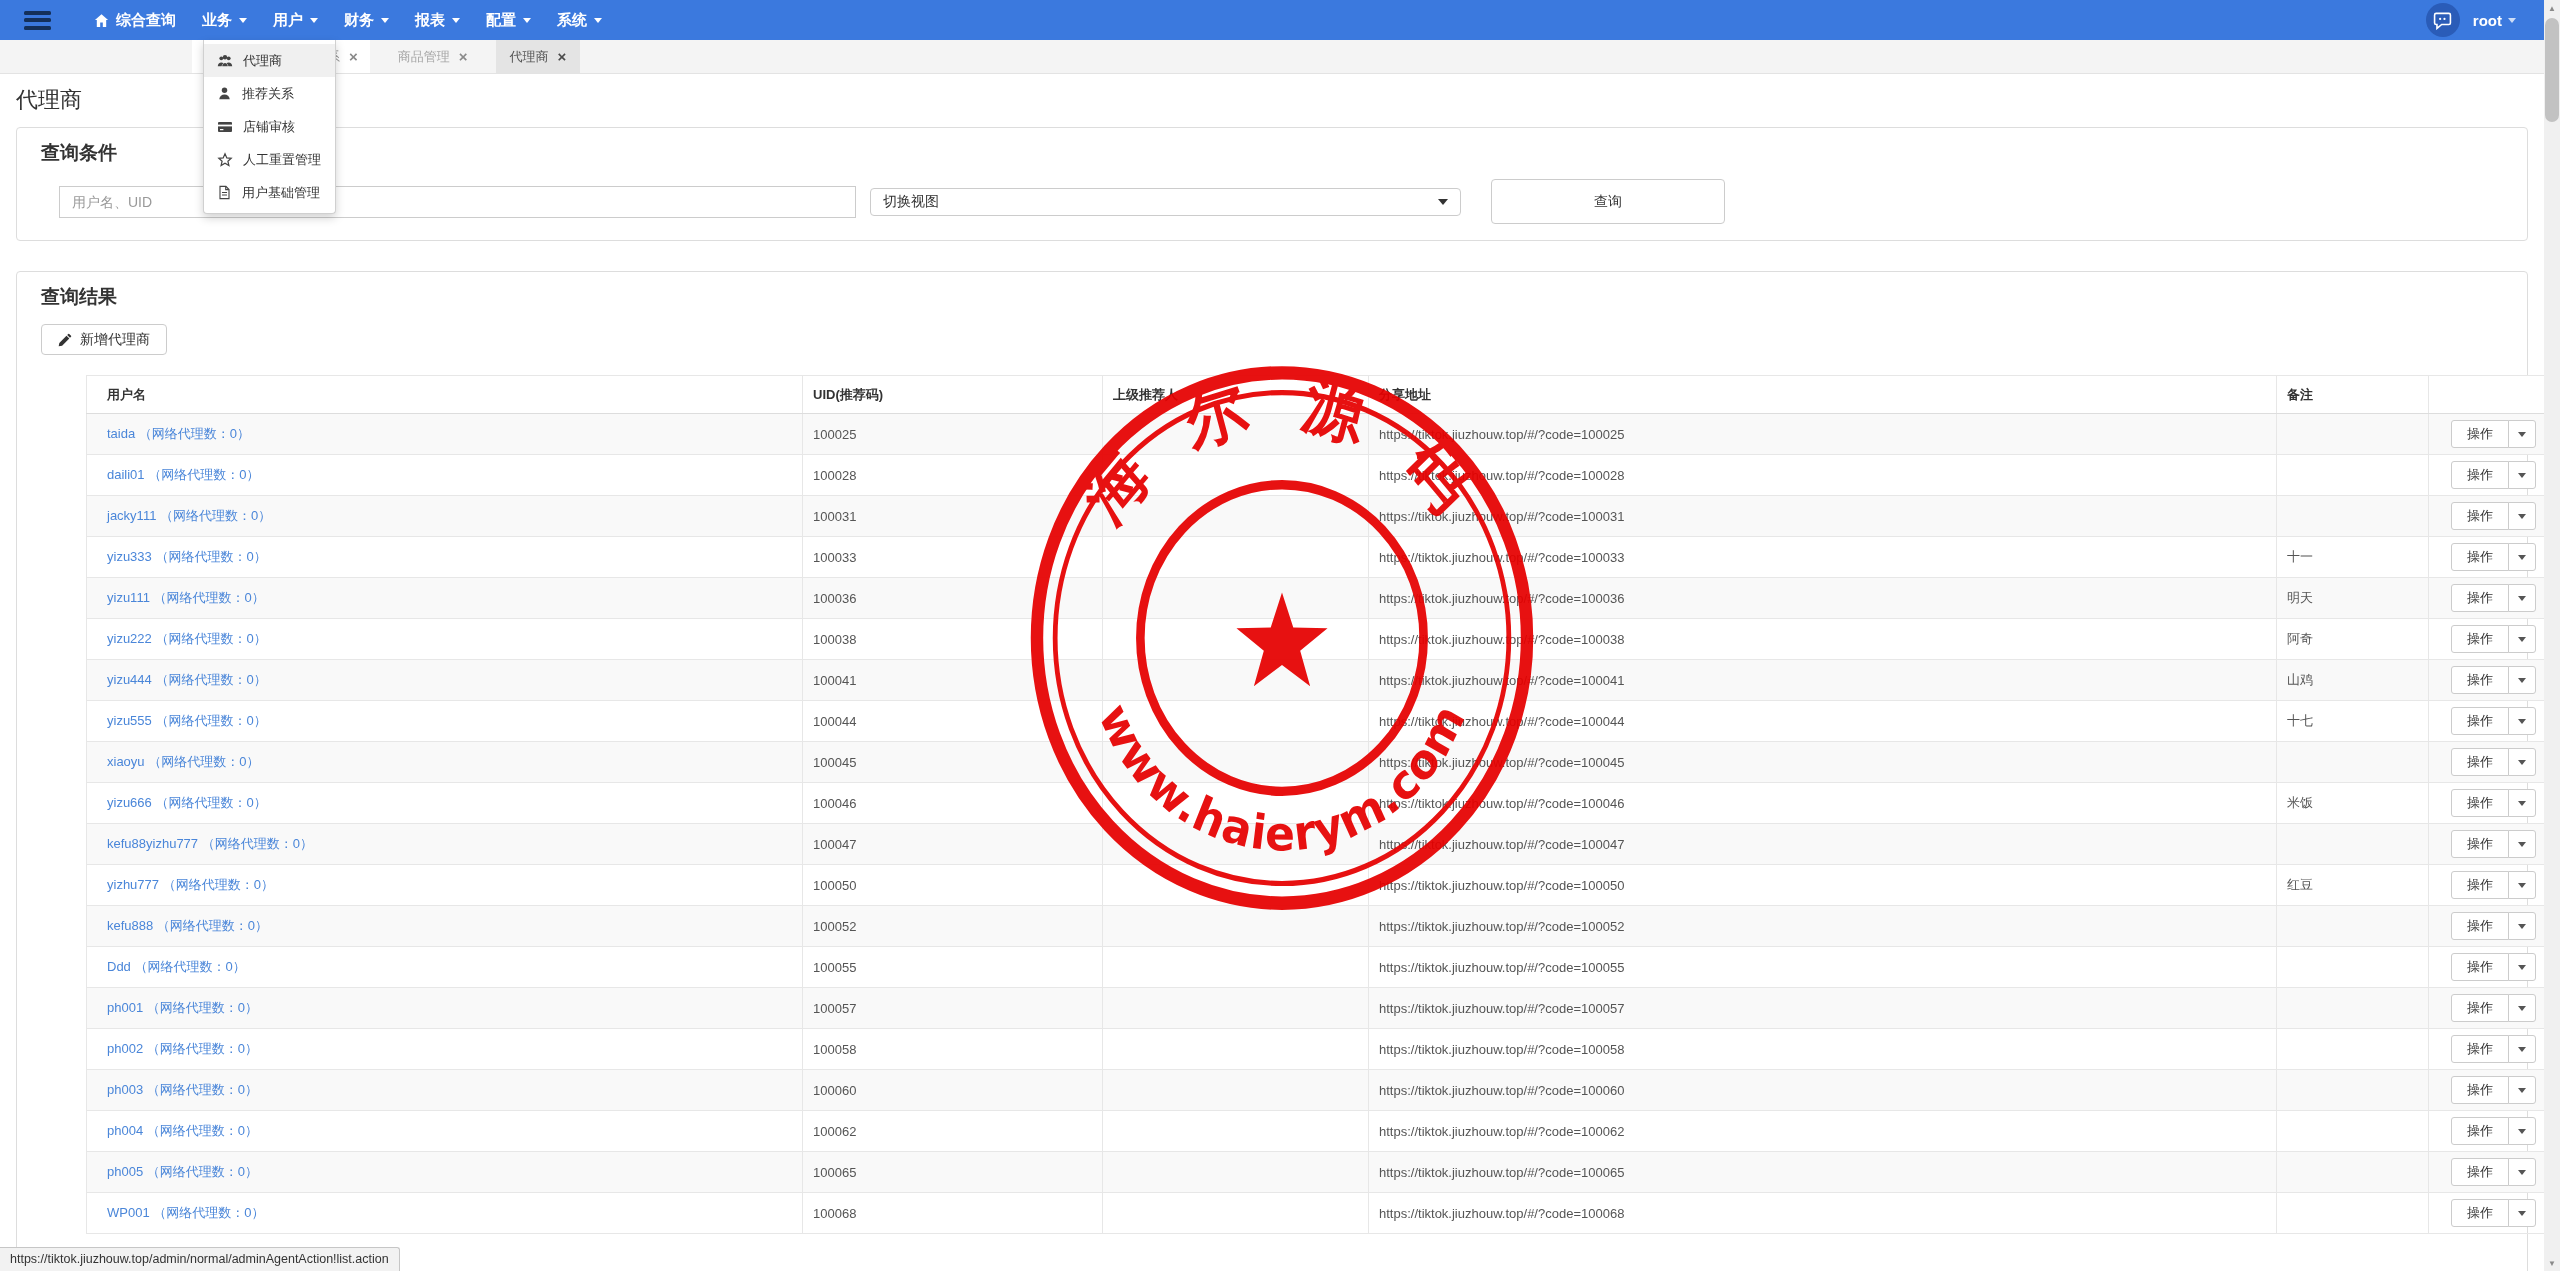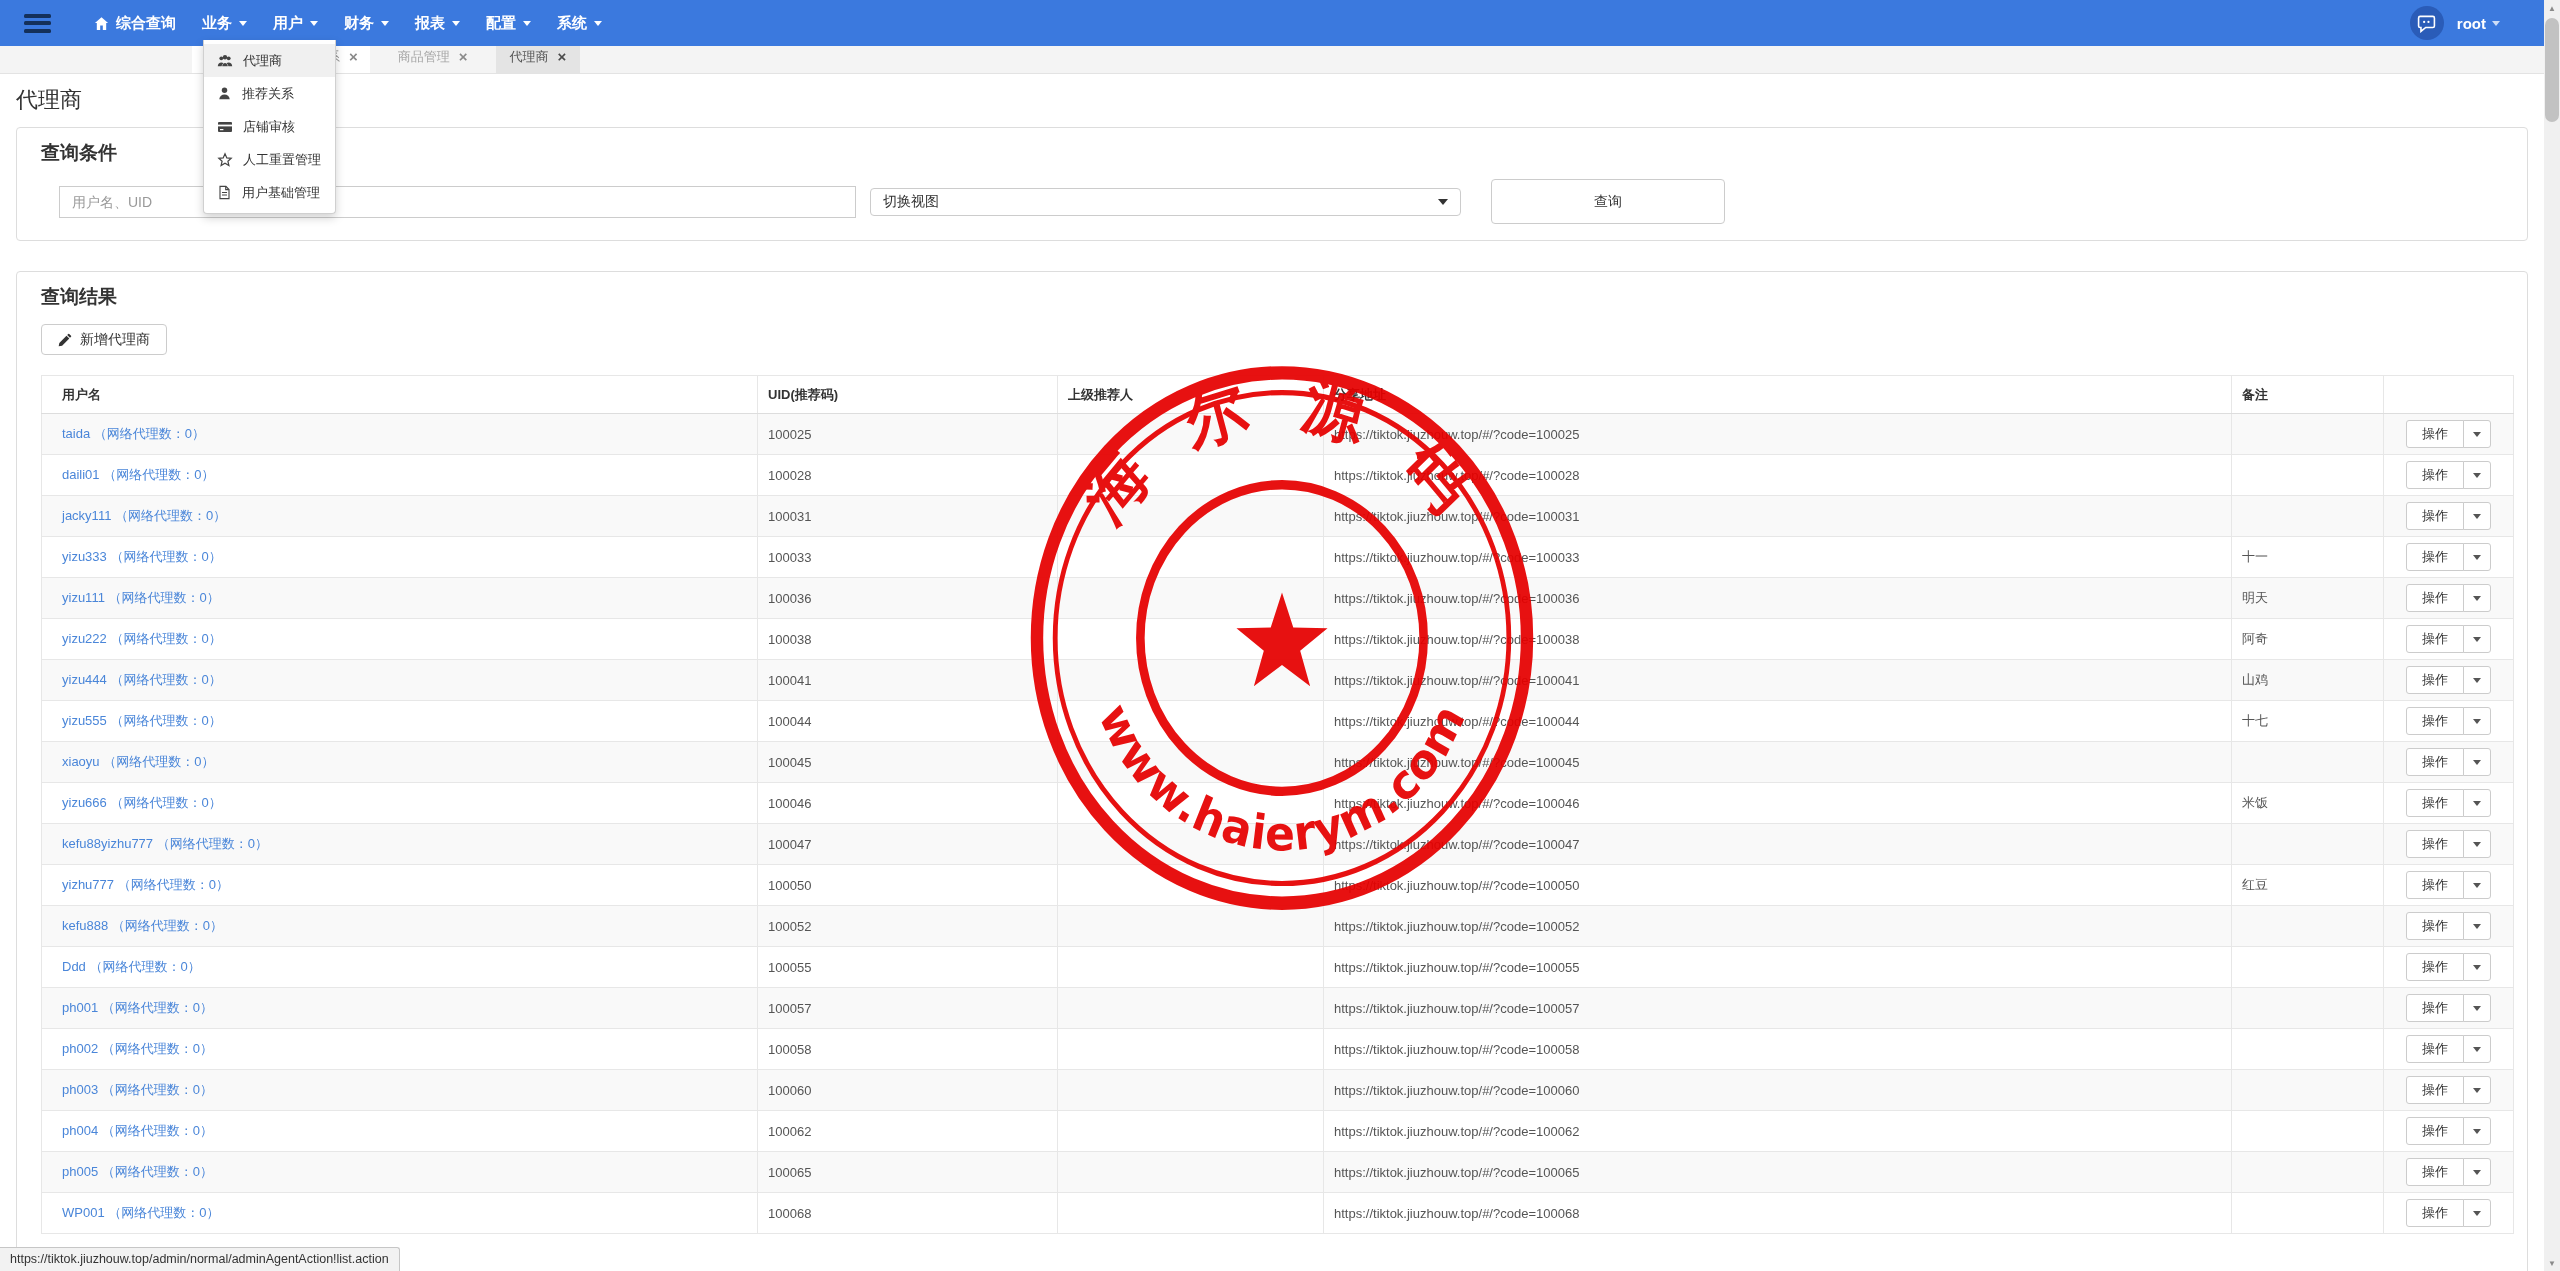--- a/index.html
+++ b/index.html
@@ -3,21 +3,21 @@
 <meta charset="utf-8">
 <style>
   * { margin:0; padding:0; box-sizing:border-box; }
   html,body { width:2560px; height:1271px; }
   body {
     position:relative; overflow:hidden; background:#fff; color:#333;
     font-family:"Liberation Sans","DejaVu Sans",sans-serif; font-size:13px;
     --navbar-bg:#3b79de; --link:#4a86d9; --stamp-red:#e60000; --page-red:#e25856; --nav-dark:#14305a;
   }
   
-  .navbar { position:absolute; top:0; left:0; right:16px; height:46px; background:var(--navbar-bg);
+  .navbar { position:absolute; top:0; left:0; right:0; height:40px; background:var(--navbar-bg);
             display:flex; align-items:center; z-index:150; }
   .hamburger { width:27px; height:19px; margin-left:24px; display:flex; flex-direction:column;
                justify-content:space-between; cursor:pointer; }
   .hamburger span { display:block; height:4px; background:var(--nav-dark); border-radius:1.5px; }
   .nav-menu { display:flex; margin-left:30px; height:100%; align-items:stretch; }
   .nav-item { display:flex; align-items:center; gap:7px; padding:0 13px; color:#fff;
               font-size:15px; font-weight:bold; text-decoration:none; cursor:pointer; }
   .nav-icon svg, .dd-icon svg { display:block; }
   .caret { width:0; height:0; border-left:4px solid transparent; border-right:4px solid transparent;
            border-top:5px solid currentColor; display:inline-block; }
@@ -57,21 +57,21 @@
             display:flex; align-items:center; justify-content:space-between; padding:0 12px;
             font-size:14px; color:#333; cursor:pointer; }
   .select .caret { border-top-color:#333; border-left-width:5px; border-right-width:5px; border-top-width:6px; }
   .btn { border:1px solid #ccc; background:#fff; border-radius:4px; font-size:14px; color:#333;
          font-family:inherit; cursor:pointer; }
   .query-btn { width:234px; height:45px; margin-left:16px; }
   .results { margin-top:30px; }
   .add-btn { margin-top:14px; height:31px; padding:0 16px; display:inline-flex; align-items:center;
              gap:8px; font-size:14px; color:#333; }
   .pencil { display:flex; color:#333; }
-  table { width:100%; border-collapse:collapse; margin-top:20px; table-layout:fixed; }
+  table { width:100%; border-collapse:collapse; margin-top:20px; table-layout:fixed;margin-left:45px; }
   th,td { border:1px solid #e7e7e7; font-size:13px; padding:0 10px; text-align:left; vertical-align:middle;
           overflow:hidden; white-space:nowrap; }
   th { height:38px; font-weight:bold; color:#333; border-bottom:1px solid #ddd; background:#fff; }
   td { height:41px; color:#555; }
   th:first-child, td:first-child { padding-left:20px; }
   tbody tr:nth-child(odd) td { background:#f9f9f9; }
   .agent-link { color:var(--link); text-decoration:none; cursor:pointer; }
   .c-act { text-align:center; }
   .btn-group { display:inline-flex; }
   .btn-group .act-btn { height:28px; font-size:13px; border-radius:3px 0 0 3px; padding:0 15px; }

